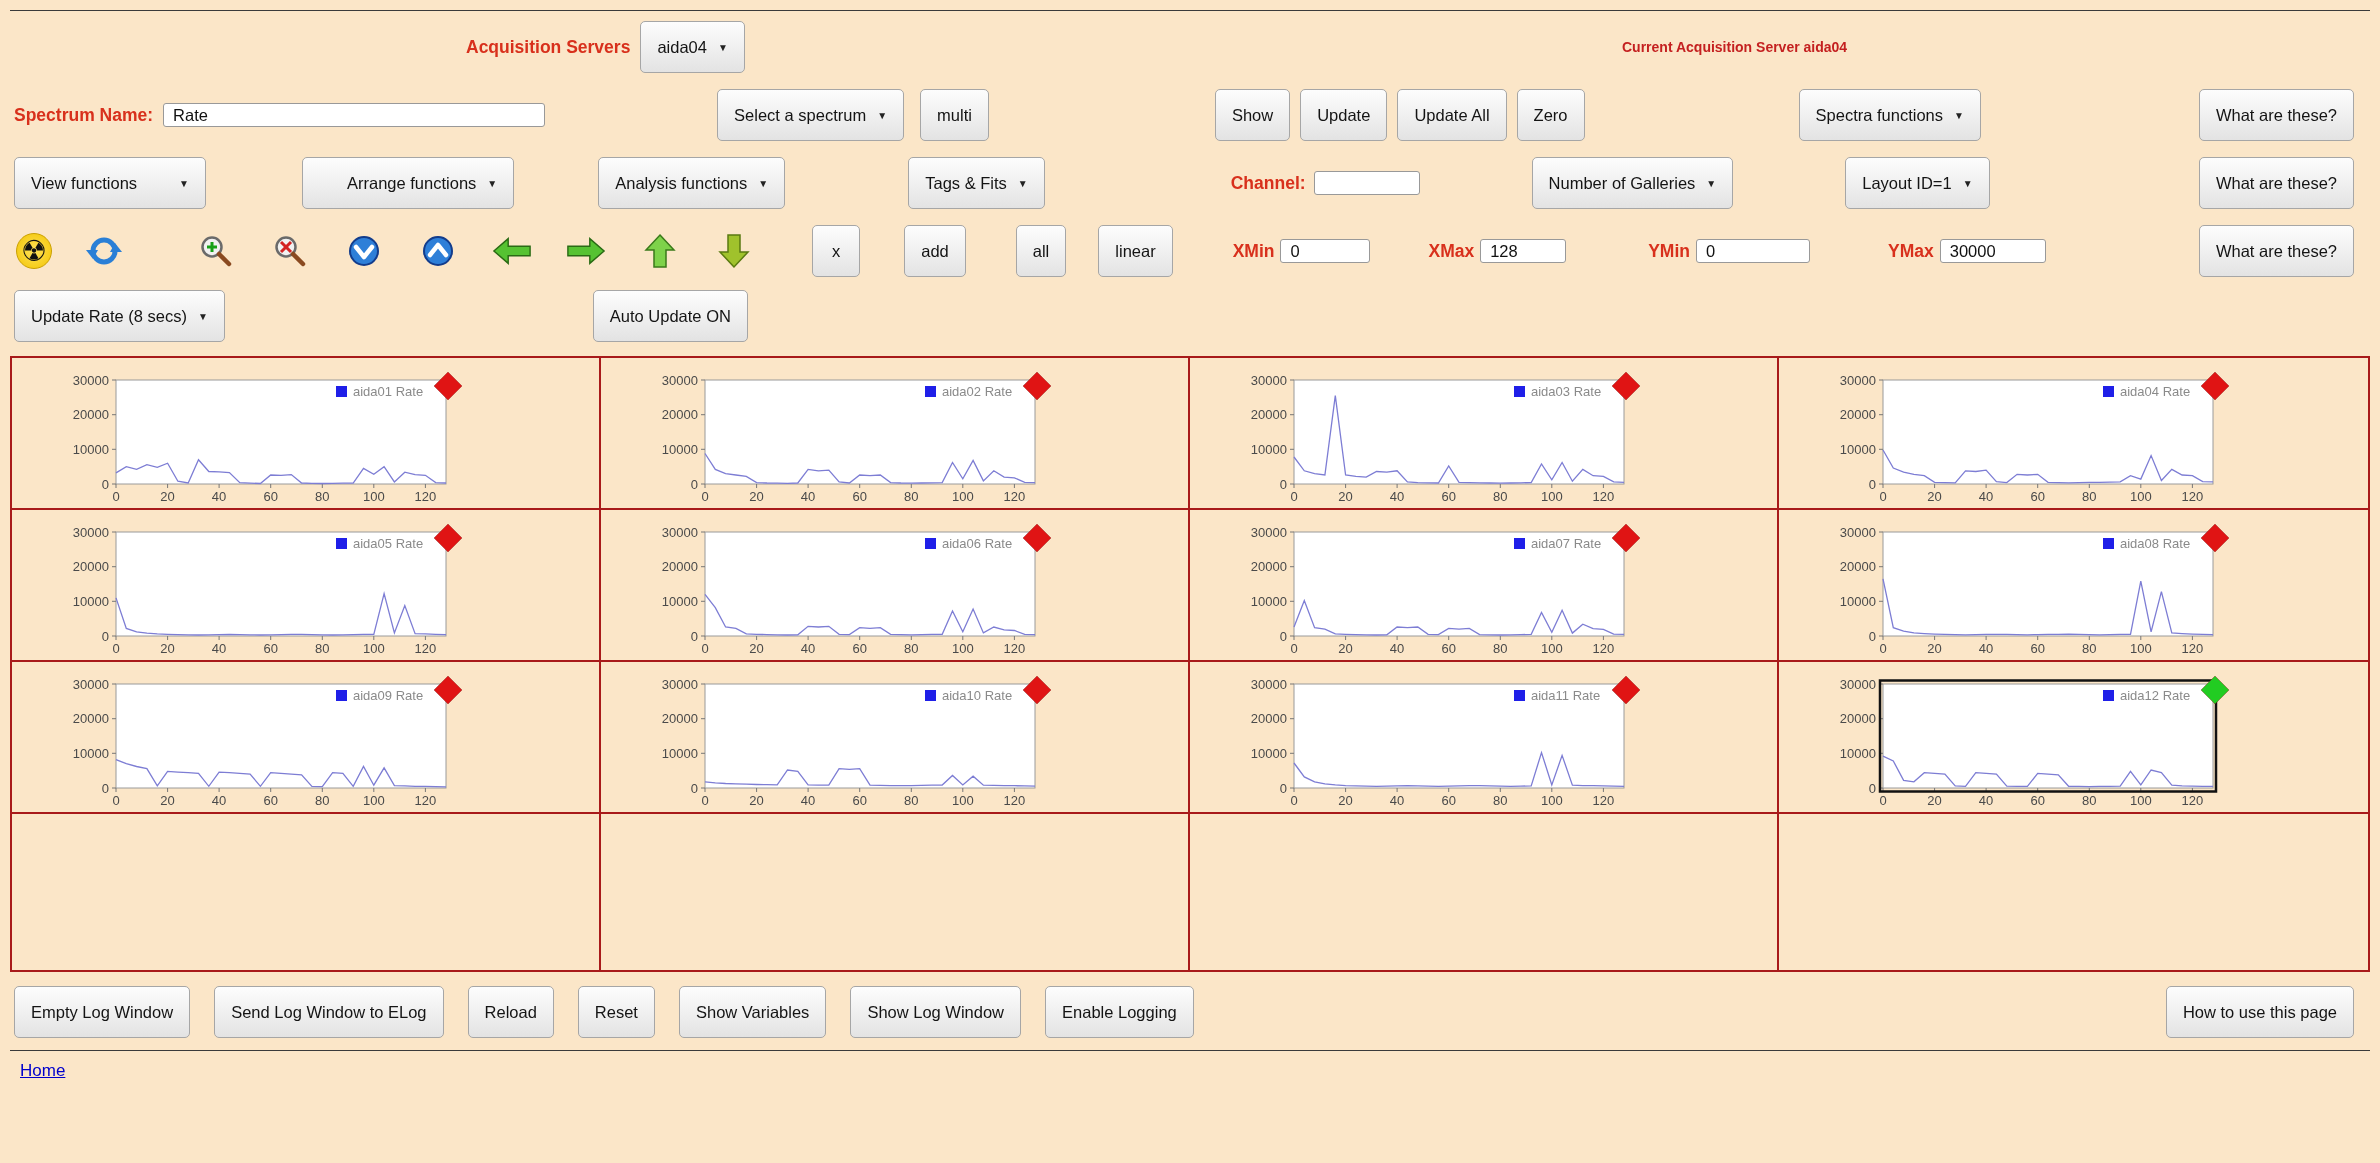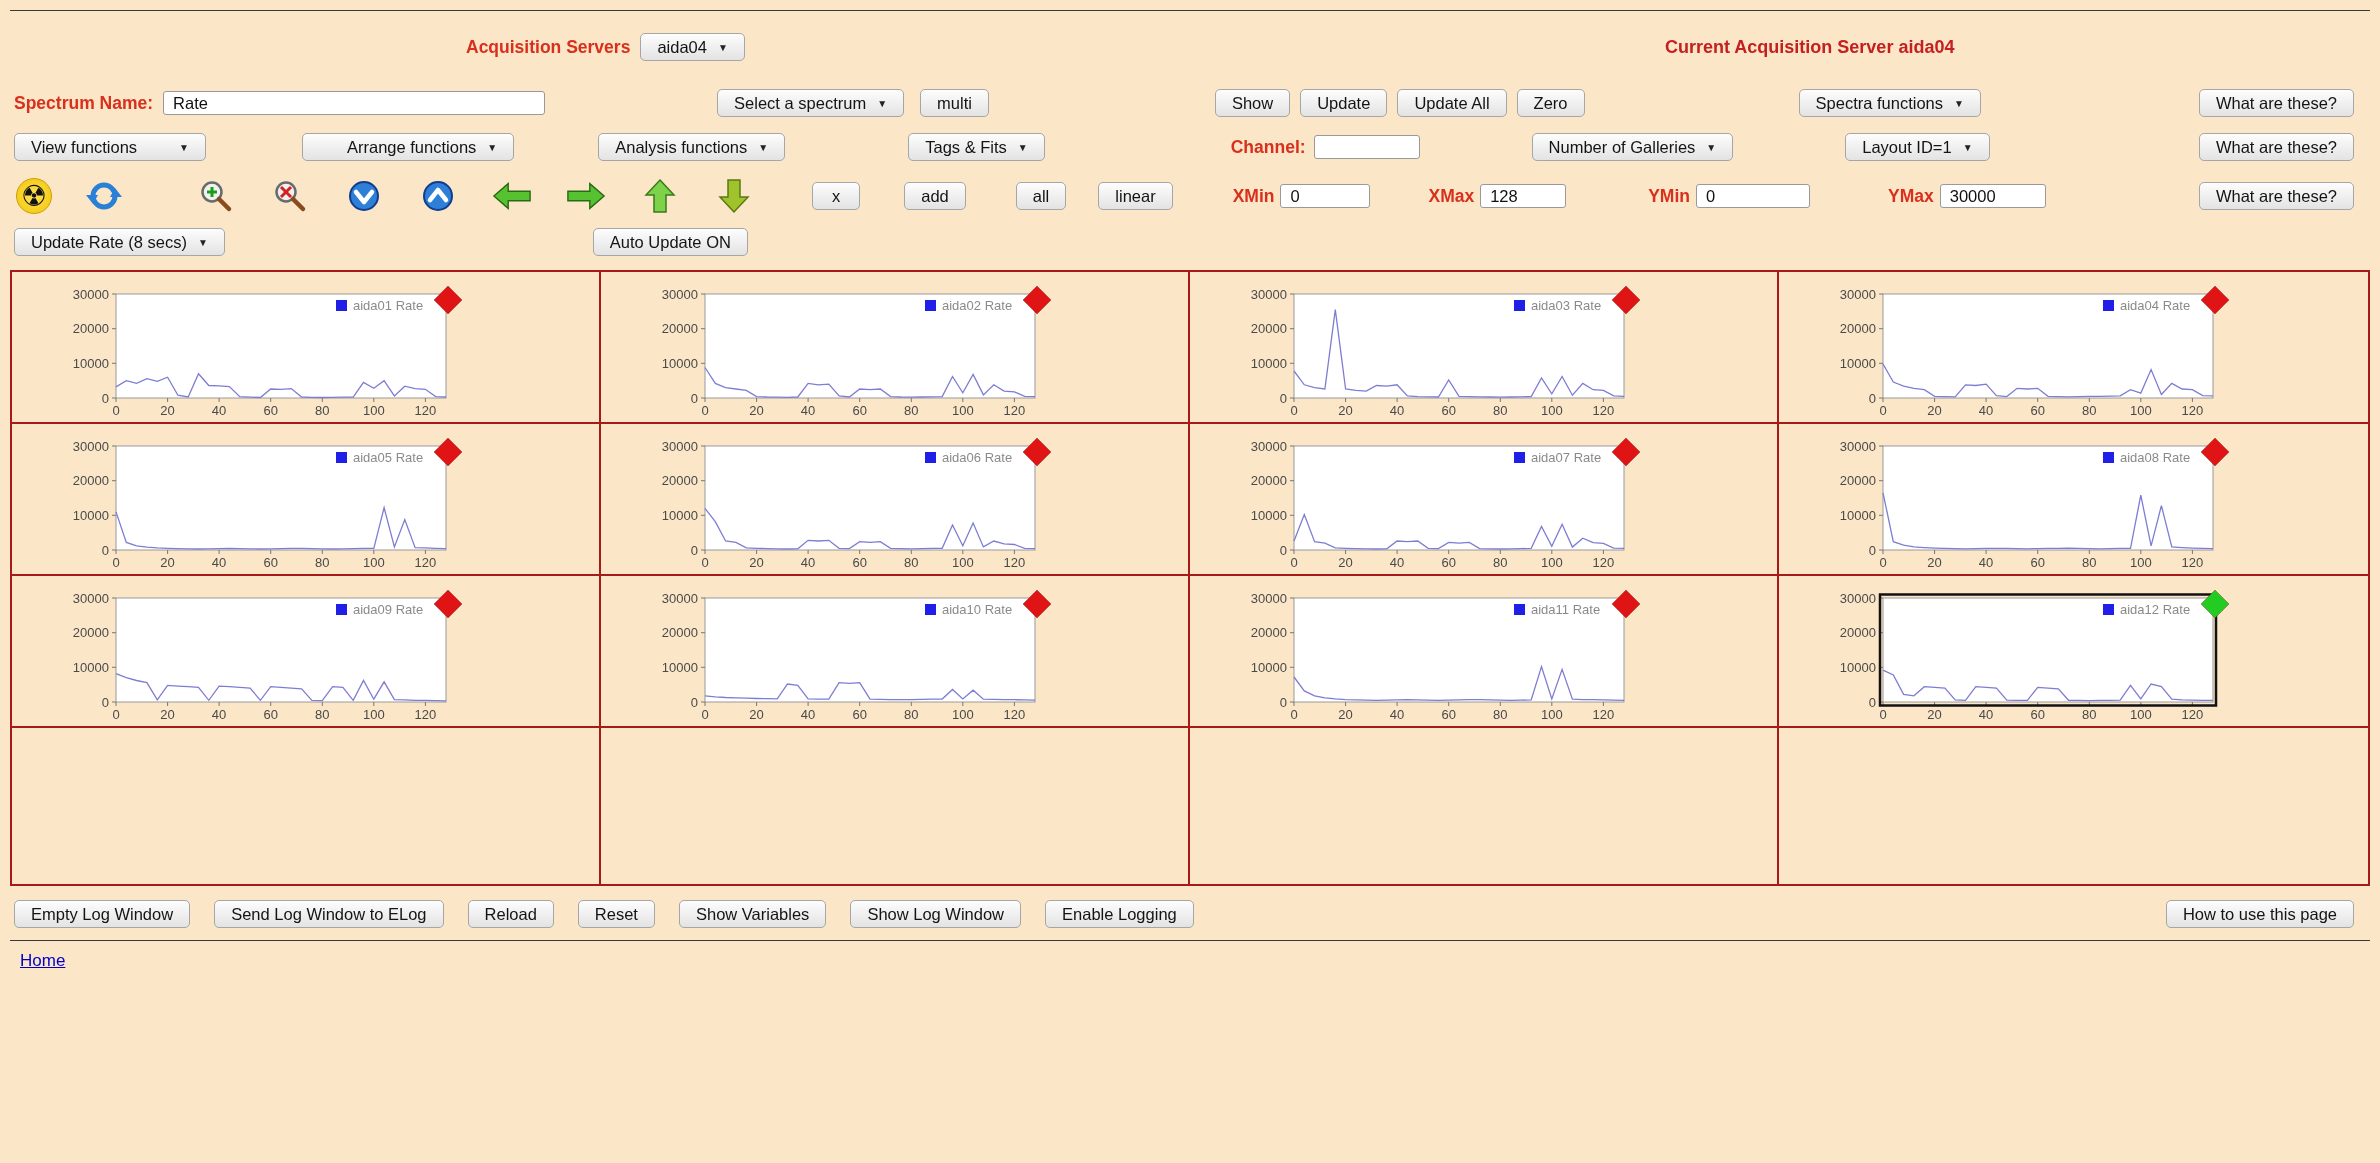--- a/index.html
+++ b/index.html
@@ -20,30 +20,30 @@
   .midas-logo .marks{color:#111;font-size:9px;line-height:10px;letter-spacing:2px;}
   .fac-logo{width:40px;height:64px;background:#15327e;border:1px solid #333;position:relative;overflow:hidden;box-sizing:border-box;}
   .fac-logo:before{content:"";position:absolute;left:4px;top:6px;width:10px;height:52px;background:#d41a1a;}
   .fac-logo:after{content:"";position:absolute;left:18px;top:10px;width:16px;height:8px;background:#f2c400;box-shadow:0 18px 0 #f2c400,0 36px 0 #d41a1a;}
   hr.rule{border:none;border-top:1px solid #3a3a3a;margin:10px 0 0 0;}
   
   .row{display:flex;align-items:center;position:relative;padding:0 4px;}
   .btn,.dd{
     background:linear-gradient(#fdfdfd,#e3e3e3);
     border:1px solid #a6a6a6;border-radius:5px;
-    height:28px;box-sizing:border-box;
+    height:52px;box-sizing:border-box;
     display:inline-flex;align-items:center;padding:0 16px;
     font-size:16.5px;color:#141414;white-space:nowrap;cursor:pointer;
     font-family:inherit;
   }
   .dd .caret{margin-left:11px;font-size:10px;color:#222;}
   .inp{height:24px;box-sizing:border-box;background:#fff;border:1px solid #999;border-radius:3px;
     padding:0 9px;font-size:16.5px;font-family:inherit;color:#111;}
   .redlbl{color:#d8301c;font-weight:bold;font-size:17.5px;white-space:nowrap;}
-  .darkred{color:#c42020;font-weight:bold;font-size:18px;white-space:nowrap;margin-left:43px;}
+  .darkred{color:#c42020;font-weight:bold;font-size:14px;white-space:nowrap;}
   
   .row-acq{margin-top:16px;height:40px;}
   .row-acq .lbl{margin-left:452px;margin-right:10px;}
   .row-acq .current{position:absolute;left:1612px;}
   .row-spec{margin-top:22px;}
   .row-fn{margin-top:16px;}
   .row-ax{margin-top:16px;}
   .row-upd{margin-top:13px;}
   .iconbtn{display:inline-flex;align-items:center;justify-content:center;width:40px;height:38px;cursor:pointer;}
   .rad{width:34px;height:34px;border-radius:50%;background:radial-gradient(#ffe25a,#f2c400);color:#111;

